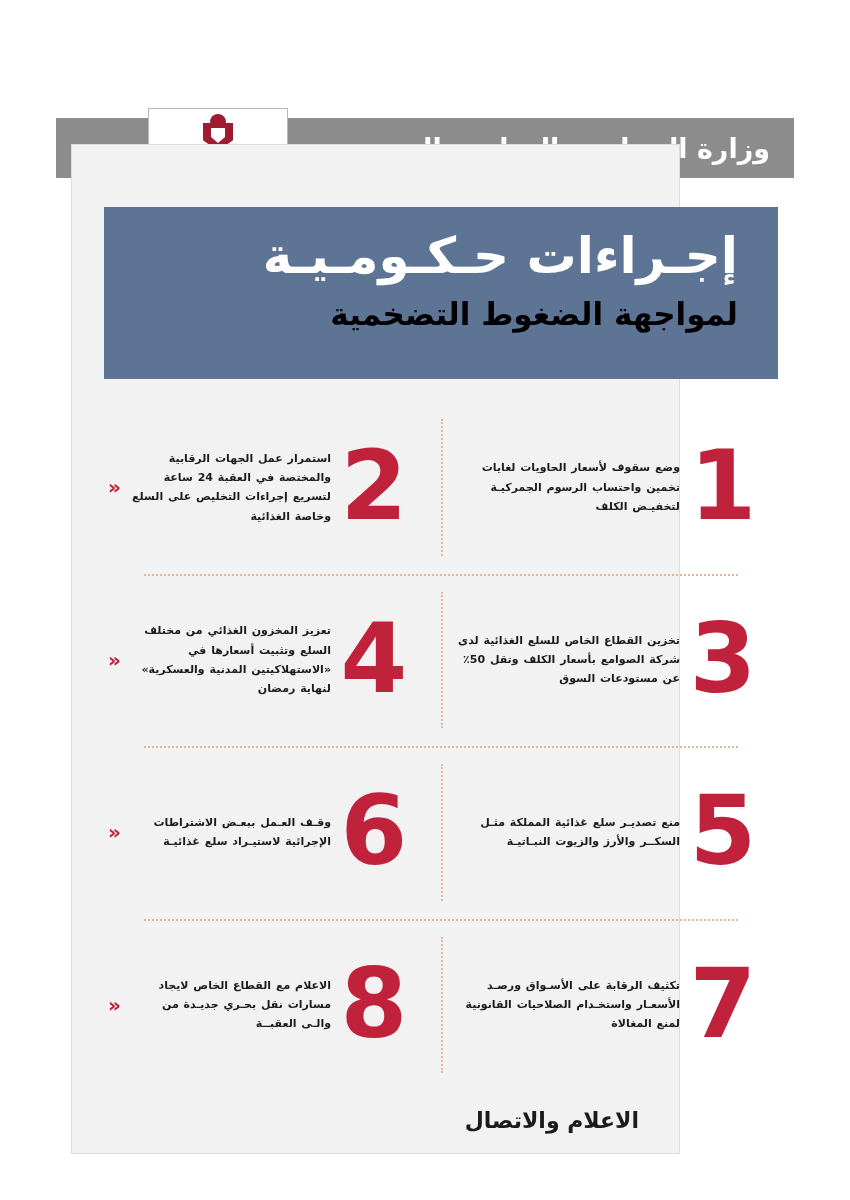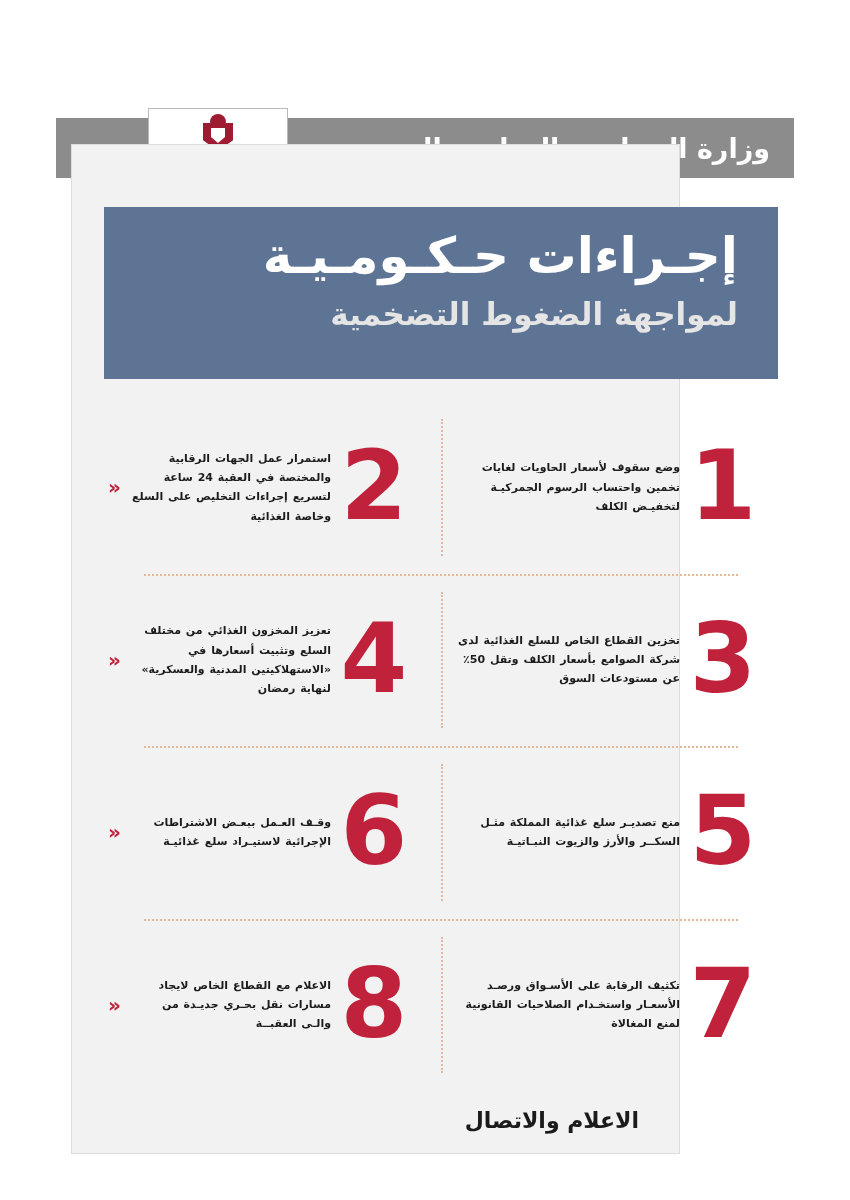--- a/index.html
+++ b/index.html
@@ -149,21 +149,21 @@
   .title-main {
     color: #ffffff;
     font-size: 50px;
     font-weight: bold;
     line-height: 1.1;
     letter-spacing: 3px;
     margin: 0;
     white-space: nowrap;
   }
   .title-sub {
-    color: #e5e5e5;
+    color: #000000;
     font-size: 31px;
     font-weight: bold;
     line-height: 1.2;
     margin-top: 12px;
     white-space: nowrap;
   }
 
   
   .grid {
     position: absolute;

